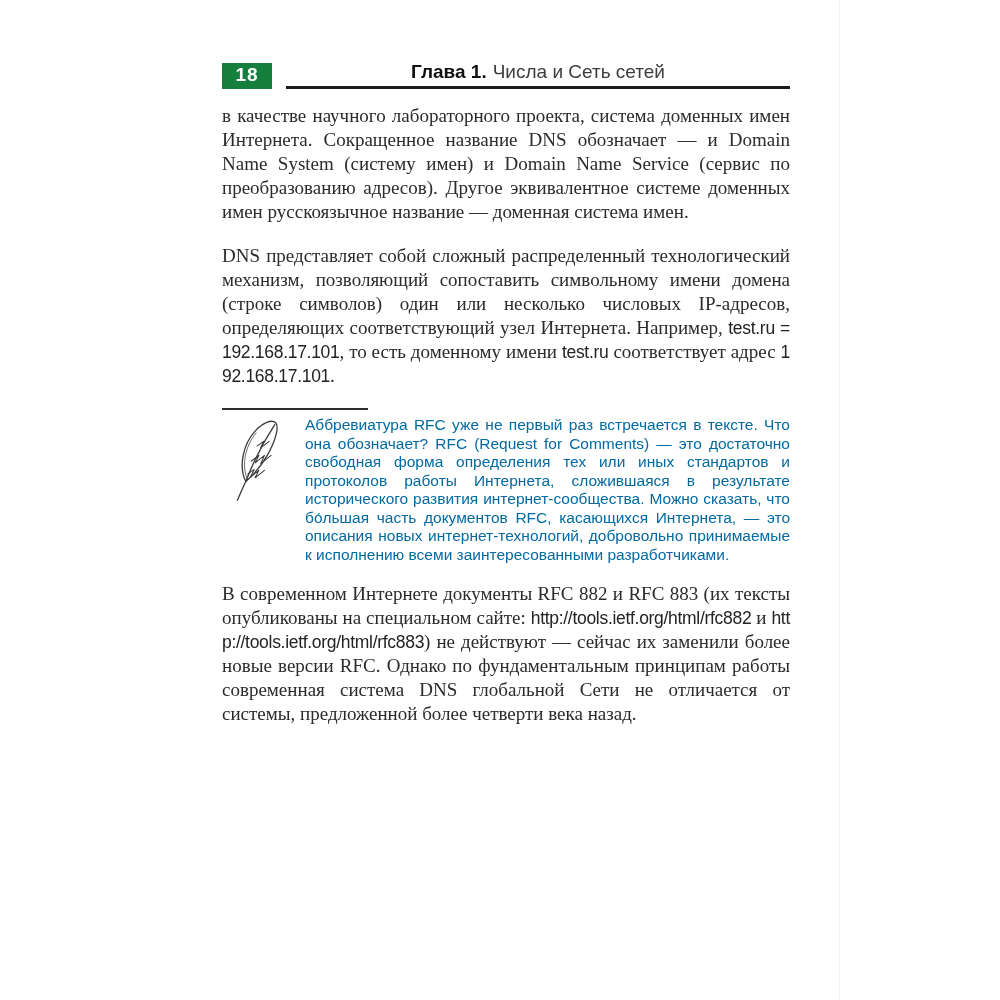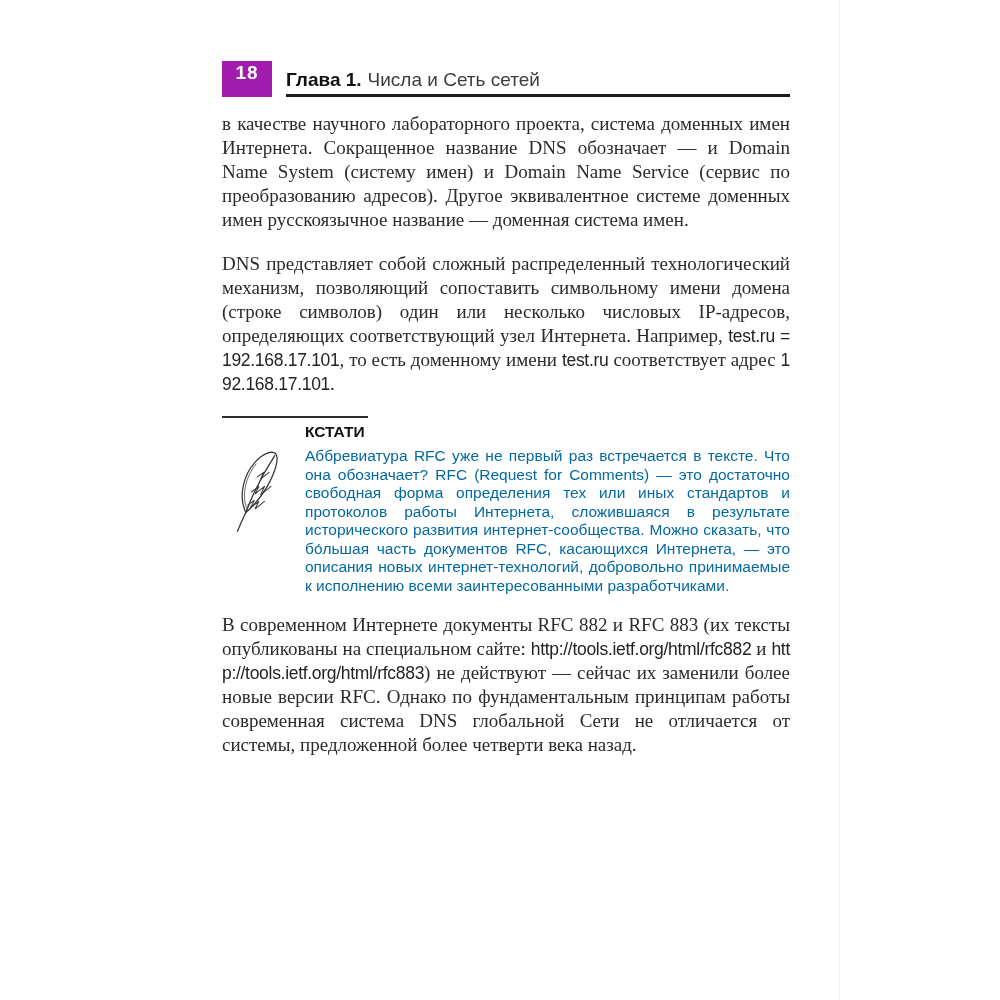--- a/index.html
+++ b/index.html
@@ -24,36 +24,36 @@
     margin-left: 222px;
     padding-top: 61px;
     font-family: "Liberation Serif", serif;
   }
   
   .header {
     display: flex;
     align-items: flex-end;
   }
   .pagenum {
-    background: #a21caf;
+    background: #15803d;
     color: #fff;
     font-family: "Liberation Sans", sans-serif;
     font-weight: bold;
     font-size: 19px;
     line-height: 24px;
     width: 50px;
-    height: 36px;
+    height: 26px;
     text-align: center;
     letter-spacing: 1px;
   }
   .header-rule-wrap {
     flex: 1;
     margin-left: 14px;
     border-bottom: 3px solid #1c1c1c;
-    text-align: left;
+    text-align: center;
     font-family: "Liberation Sans", sans-serif;
     font-size: 19px;
     line-height: 21px;
     padding-bottom: 4px;
     white-space: nowrap;
   }
   .chapter-label {
     font-weight: bold;
     color: #101010;
   }
@@ -134,21 +134,20 @@
     </div>
   </div>
 
   <div class="body-copy first">
       <p><span>в качестве научного лабораторного проекта, система доменных имен Интернета. Сокращенное название DNS обозначает — и Domain Name System (систему имен) и Domain Name Service (сервис по преобразованию адресов). Другое эквивалентное системе доменных имен русскоязычное название — доменная система имен.</span></p>
       <p><span>DNS представляет собой сложный распределенный технологический механизм, позволяющий сопоставить символьному имени домена (строке символов) один или несколько числовых IP-адресов, определяющих соответствующий узел Интернета. Например, </span><span class="code">test.ru = 192.168.17.101</span><span>, то есть доменному имени </span><span class="code">test.ru</span><span> соответствует адрес </span><span class="code">192.168.17.101</span><span>.</span></p>
     </div>
 
   <aside class="aside-note">
     <div class="aside-rule"></div>
-    <div class="aside-head">КСТАТИ</div>
     <div class="aside-row">
       <div class="aside-icon">
         <svg viewBox="0 0 60 92" width="56" height="86" aria-hidden="true">
           <g fill="none" stroke="#3a3a3a" stroke-width="1.4" stroke-linecap="round" stroke-linejoin="round">
             <path d="M9 88 C13 79 15 74 18 68"></path>
             <path d="M18 68 C10 52 15 28 28 14 C36 5 46 1 50 5 C54 9 50 24 41 40 C34 52 25 62 18 68 Z"></path>
             <path d="M20 66 C13 52 17 30 29 16" stroke-width="0.8"></path>
             <path d="M18 68 C24 52 34 30 49 7"></path>
             <path d="M20 60 l7 -5 l-4 8 l9 -7 l-4 8 l10 -8" stroke-width="1.1"></path>
             <path d="M24 46 l8 -6 l-4 8 l10 -8 l-4 9 l11 -9" stroke-width="1.1"></path>

